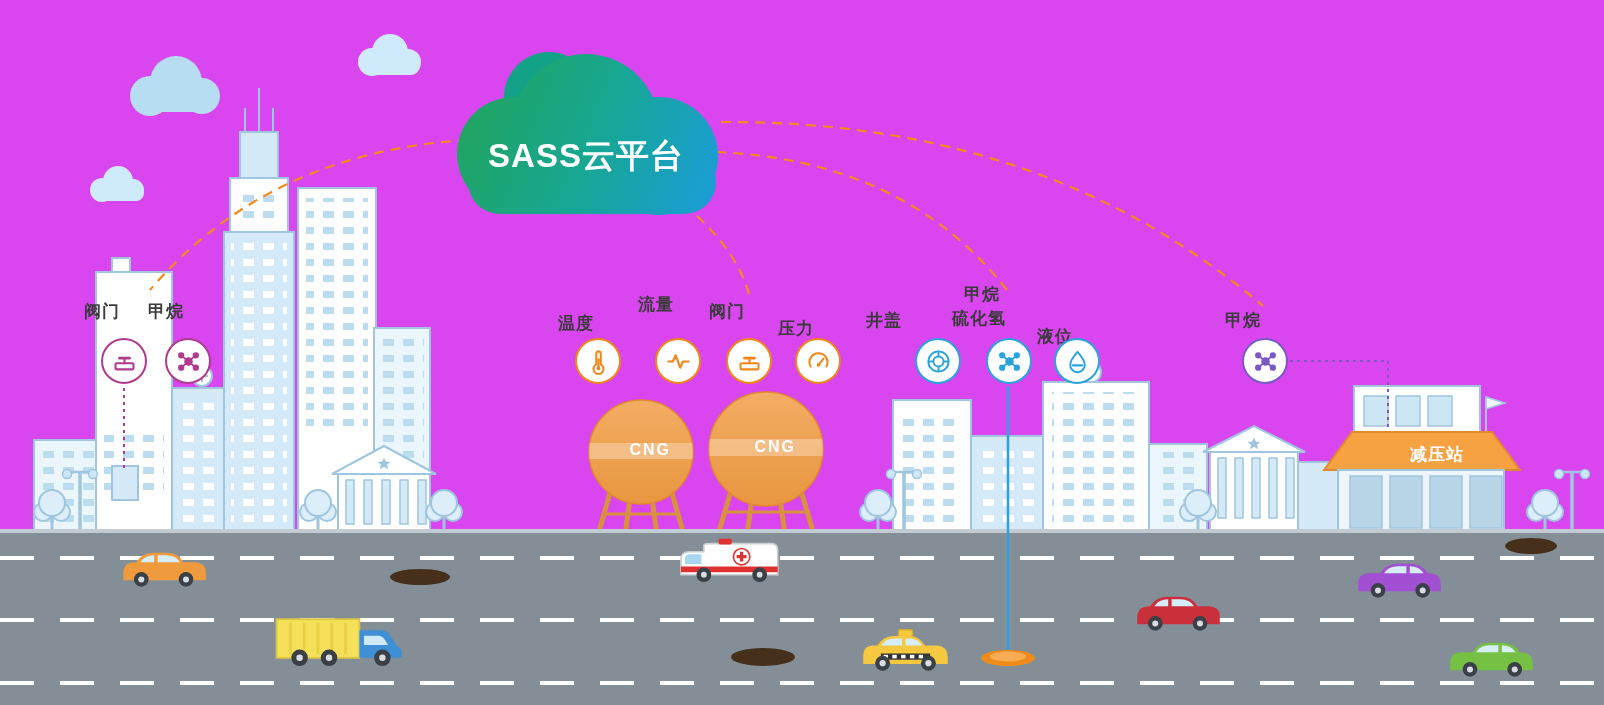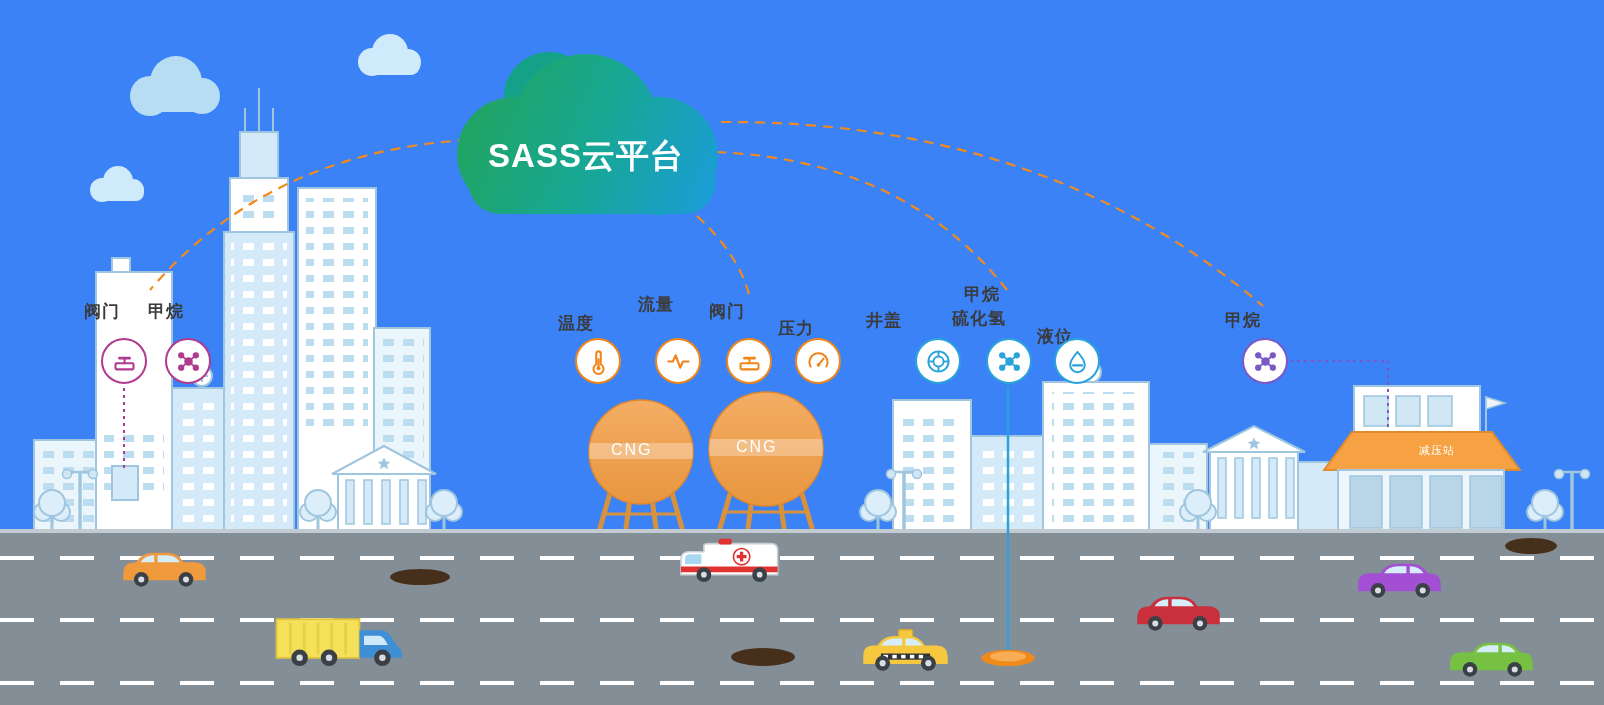--- a/index.html
+++ b/index.html
@@ -1,40 +1,40 @@
 <!DOCTYPE html>
 <html><head>
 <meta charset="utf-8">
 <style>
   * { margin:0; padding:0; box-sizing:border-box; }
   html,body { background:#fff; font-family:"Liberation Sans", sans-serif; }
-  .stage { position:relative; width:1604px; height:705px; overflow:hidden; background:#3b82f6; }
+  .stage { position:relative; width:1604px; height:705px; overflow:hidden; background:#d946ef; }
   .scene { position:absolute; left:0; top:0; }
   .s-label {
     position:absolute; width:80px; 
     font-size:17px; font-weight:700; color:#3b3b3b; letter-spacing:1px;
     line-height:22px; white-space:nowrap;
   }
   .s-label.two { width:90px; }
   .s-icon {
     position:absolute; width:46px; height:46px; border-radius:50%;
     background:#fff; display:flex; align-items:center; justify-content:center;
   }
   .s-icon svg { width:27px; height:27px; display:block; }
   .cloud-label {
     position:absolute; left:466px; top:134px; width:240px; text-align:center;
     font-size:33px; font-weight:600; color:#ffffff; letter-spacing:1px;
   }
   .tank-label {
-    position:absolute; width:60px; text-align:left;
-    font-size:16px; font-weight:400; color:#ffffff; letter-spacing:2px;
+    position:absolute; width:60px; text-align:right;
+    font-size:16px; font-weight:700; color:#ffffff; letter-spacing:2px;
   }
   .station-label {
     position:absolute; left:1392px; top:443px; width:90px; text-align:center;
-    font-size:11px; font-weight:400; color:#ffffff; letter-spacing:1px;
+    font-size:17px; font-weight:700; color:#ffffff; letter-spacing:1px;
   }
 </style>
 </head>
 <body>
 
 <div class="stage">
 
 <svg class="scene" width="1604" height="705" viewBox="0 0 1604 705">
   <defs>
     <linearGradient id="cloudG" gradientUnits="userSpaceOnUse" x1="460" y1="90" x2="725" y2="200">

